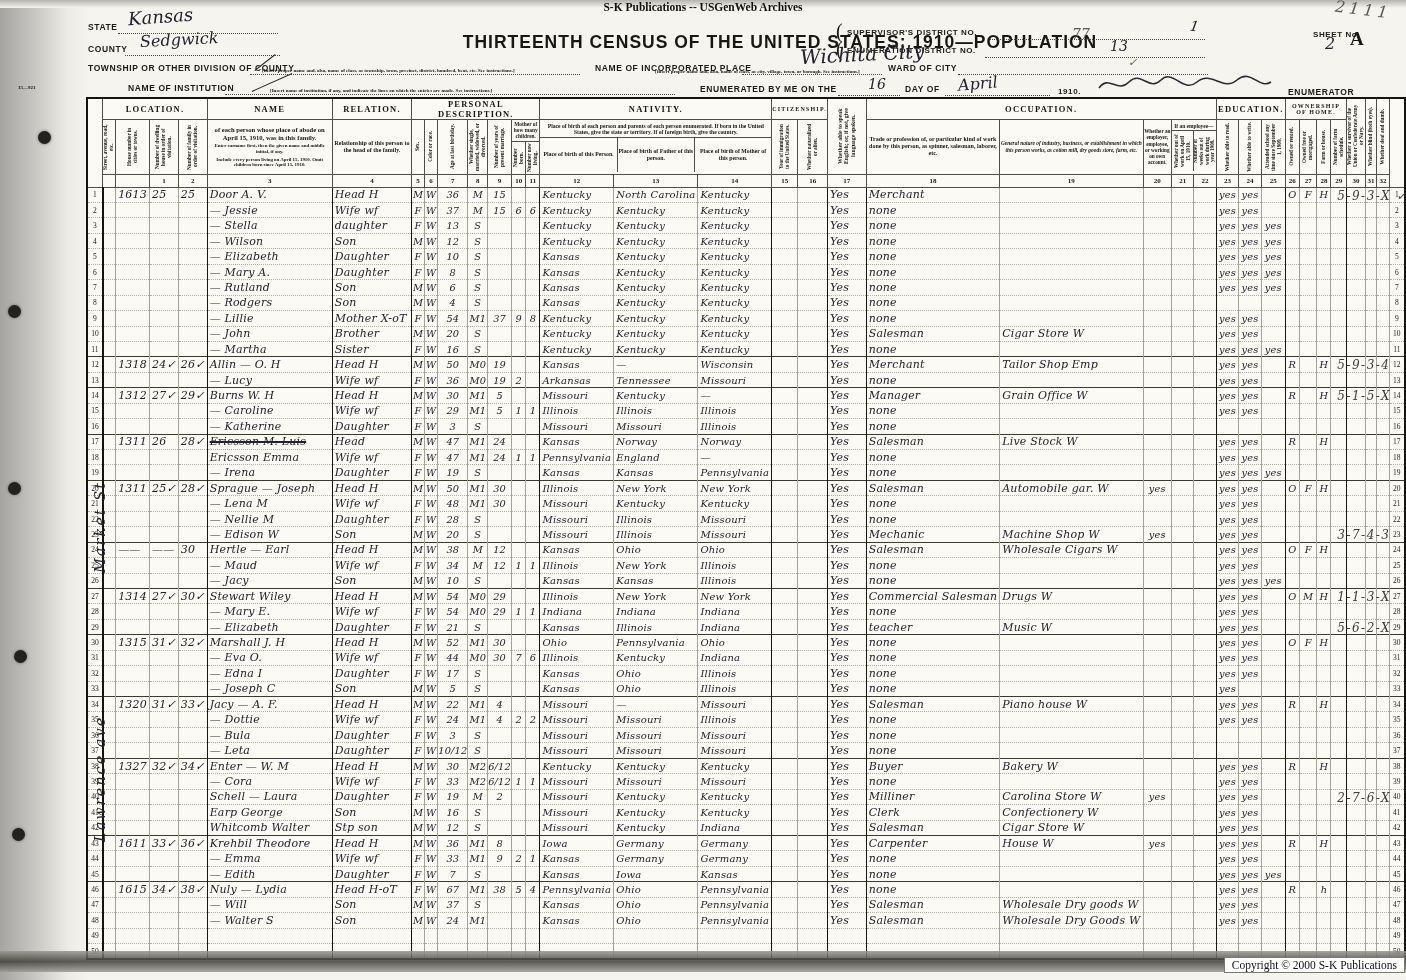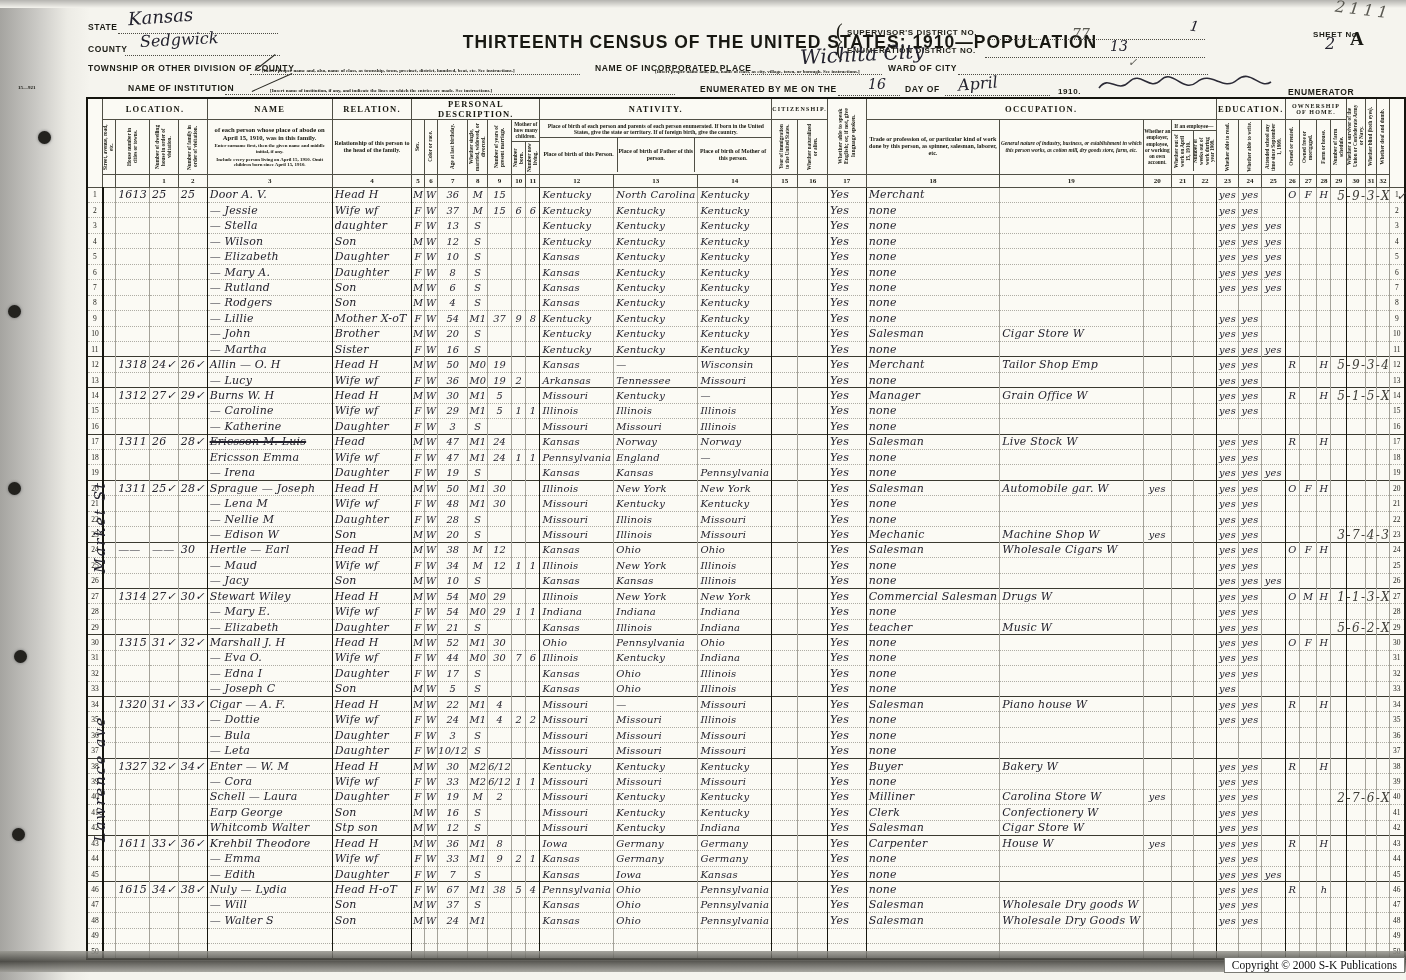--- a/index.html
+++ b/index.html
@@ -67,20 +67,21 @@
   .srcline{position:absolute;left:0;top:1px;width:100%;text-align:center;
       font-family:"Liberation Serif",serif;font-weight:bold;font-size:11.5px;color:#111;}
 </style>
 </head>
 <body>
 
 <div class="page">
   <div class="edge-left"></div>
   <div class="edge-top"></div>
 
+  <div class="srcline">S-K Publications -- USGenWeb Archives</div>
 
   <span class="abs lbl" style="left:88px;top:22px;">STATE</span>
   <span class="abs dots" style="left:118px;top:22px;width:160px;"></span>
   <span class="abs hw" style="left:128px;top:6px;font-size:18px;transform:rotate(-4deg);">Kansas</span>
 
   <span class="abs lbl" style="left:88px;top:44px;">COUNTY</span>
   <span class="abs dots" style="left:125px;top:44px;width:155px;"></span>
   <span class="abs hw" style="left:140px;top:30px;font-size:16px;transform:rotate(-3deg);">Sedgwick</span>
 
   <div class="abs" style="left:360px;top:32px;width:840px;text-align:center;font-size:17.5px;font-weight:bold;letter-spacing:1px;">THIRTEENTH CENSUS OF THE UNITED STATES: 1910—POPULATION</div>
@@ -1596,21 +1597,21 @@
           <td class="hw ctr"></td>
           <td class="hw ctr"></td>
           <td class="num numR">33</td>
         </tr>
         <tr class="famstart">
           <td class="num numL">34</td>
           <td class="hw hv"></td>
           <td class="hw">1320</td>
           <td class="hw">31✓</td>
           <td class="hw">33✓</td>
-          <td class="hw hv">Cigar —  A. F.</td>
+          <td class="hw hv">Jacy —  A. F.</td>
           <td class="hw hv">Head H</td>
           <td class="hw hv ctr">M</td>
           <td class="hw ctr">W</td>
           <td class="hw ctr">22</td>
           <td class="hw ctr">M1</td>
           <td class="hw ctr">4</td>
           <td class="hw ctr"></td>
           <td class="hw ctr"></td>
           <td class="hw hv pb">Missouri</td>
           <td class="hw pb">—</td>

